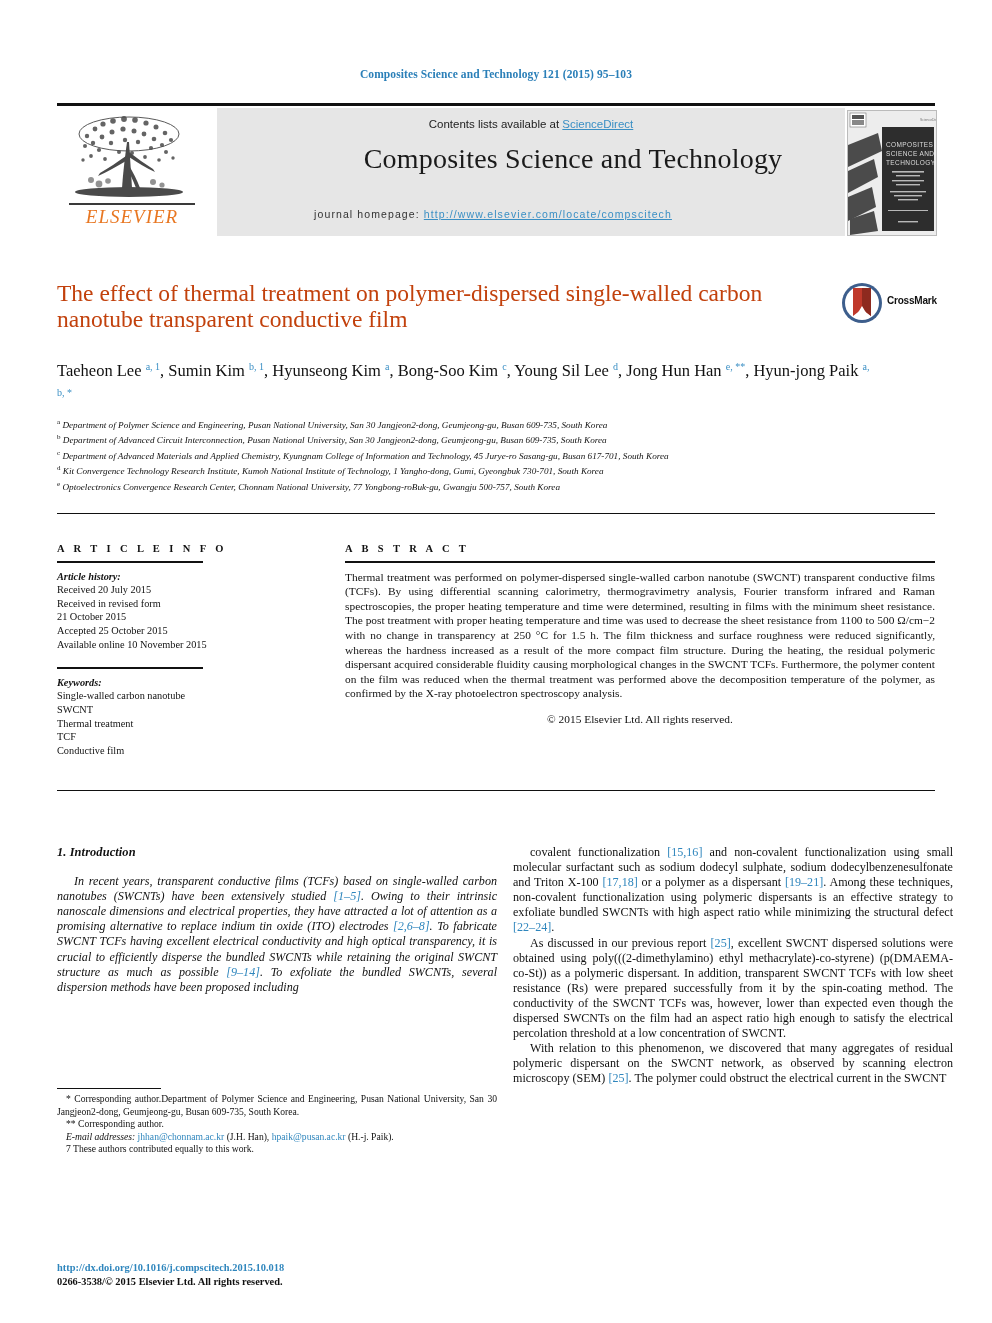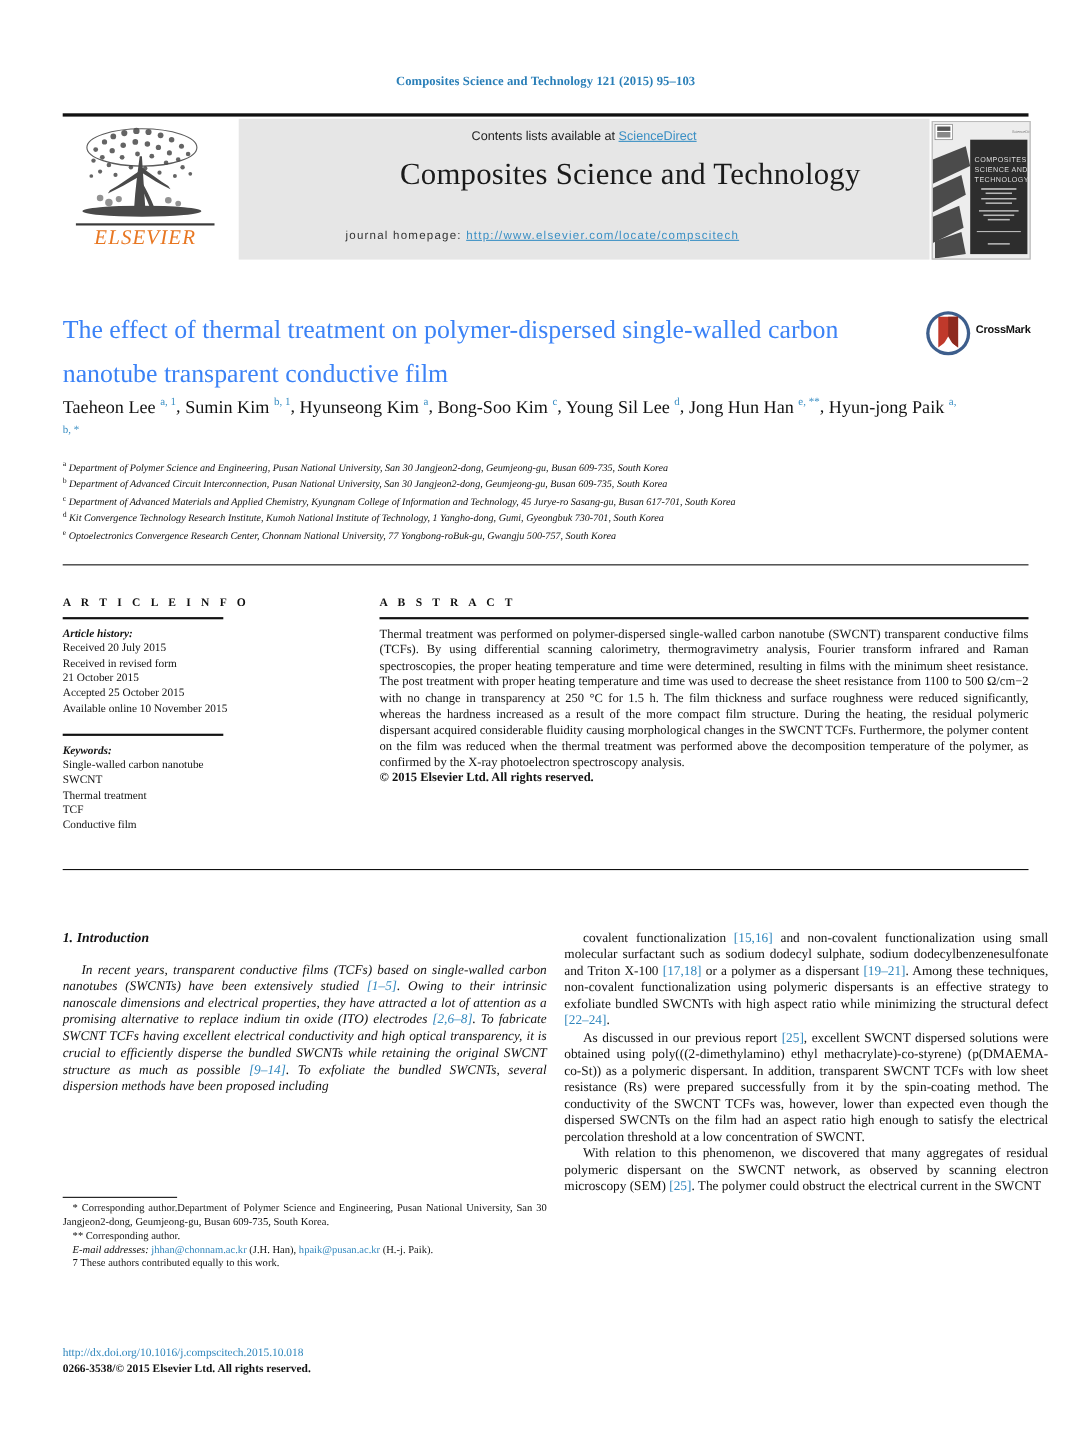--- a/index.html
+++ b/index.html
@@ -48,21 +48,21 @@
   }
   .els-line{position:absolute;left:12px;top:93px;width:126px;height:2px;background:#3a3a3a;}
 
   
   .cover{position:absolute;left:790px;top:2px;width:88px;height:124px;border:1px solid #bbb;background:#d9d9d9;overflow:hidden;}
 
   
   .titlewrap{position:absolute;left:57px;top:280px;width:878px;}
   h1.title{
     margin:0;font-family:"Liberation Serif",serif;font-weight:normal;
-    font-size:23.5px;line-height:40px;color:#3b82f6;width:760px;
+    font-size:23.5px;line-height:26px;color:#c2410c;width:760px;
   }
   .crossmark{position:absolute;right:0px;top:2px;width:94px;height:42px;}
   .cm-badge{position:absolute;left:0;top:0;width:42px;height:42px;}
   .cm-text{
     position:absolute;left:46px;top:13px;font-family:"Liberation Sans",sans-serif;
     font-size:10px;font-weight:bold;color:#111;letter-spacing:-.2px;
   }
 
   .authors{
     position:absolute;left:57px;top:355px;width:820px;
@@ -96,22 +96,22 @@
   .infotext{font-family:"Liberation Serif",serif;font-size:10.3px;line-height:13.6px;color:#111;}
   .infotext .ital{font-style:italic;font-weight:bold;}
   .kwblock{margin-top:16px;}
   .kwrule{width:146px;height:1.6px;background:#111;margin-bottom:7px;}
 
   .abstract{
     font-family:"Liberation Serif",serif;font-size:11.4px;line-height:14.6px;
     text-align:justify;color:#111;
   }
   .copyright{
-    text-align:left;font-family:"Liberation Serif",serif;font-size:11.4px;
-    color:#111;font-weight:bold;
+    text-align:center;font-family:"Liberation Serif",serif;font-size:11.4px;
+    margin-top:12px;color:#111;
   }
   .rule-under-abs{position:absolute;left:57px;top:790px;width:878px;height:1px;background:#111;}
 
   
   .bodycol{
     position:absolute;font-family:"Liberation Serif",serif;font-size:12.1px;
     line-height:15.1px;text-align:justify;color:#111;
   }
   .colL{left:57px;top:845px;width:440px;font-style:italic;}
   .colR{left:513px;top:845px;width:440px;}
@@ -131,21 +131,21 @@
   }
   .footnotes p{margin:0;}
   .fn-ind{text-indent:9px;}
   .footnotes .ital{font-style:italic;}
   .footnotes a{color:#2f86bd;text-decoration:none;margin-top:24px;}
 
   .doiblock{
     position:absolute;left:57px;top:1224px;width:440px;
     font-family:"Liberation Serif",serif;font-size:10.4px;line-height:14px;color:#111;
   }
-  .doiblock .doi{color:#2f86bd;font-weight:normal;}
+  .doiblock .doi{color:#2f86bd;font-weight:bold;margin-top:37px;}
   .doiblock .issn{font-weight:bold;}
 </style>
 </head>
 <body>
 
 <div class="page">
 
   <div class="runhead">Composites Science and Technology 121 (2015) 95–103</div>
   <div class="toprule"></div>
 

